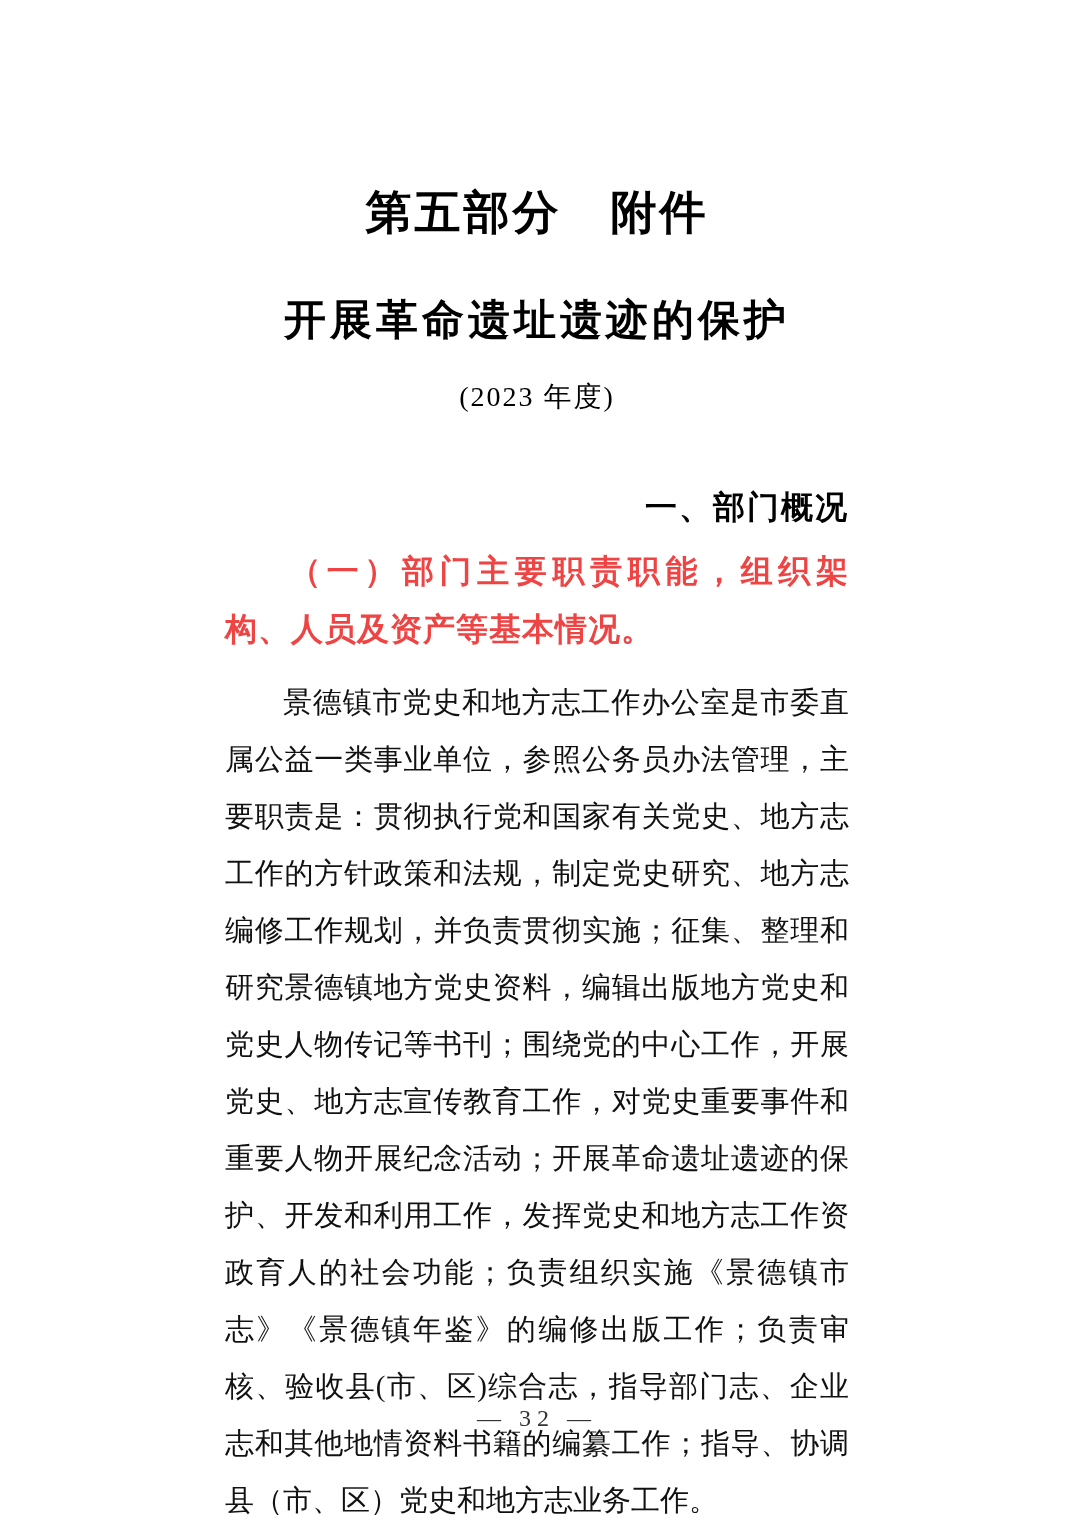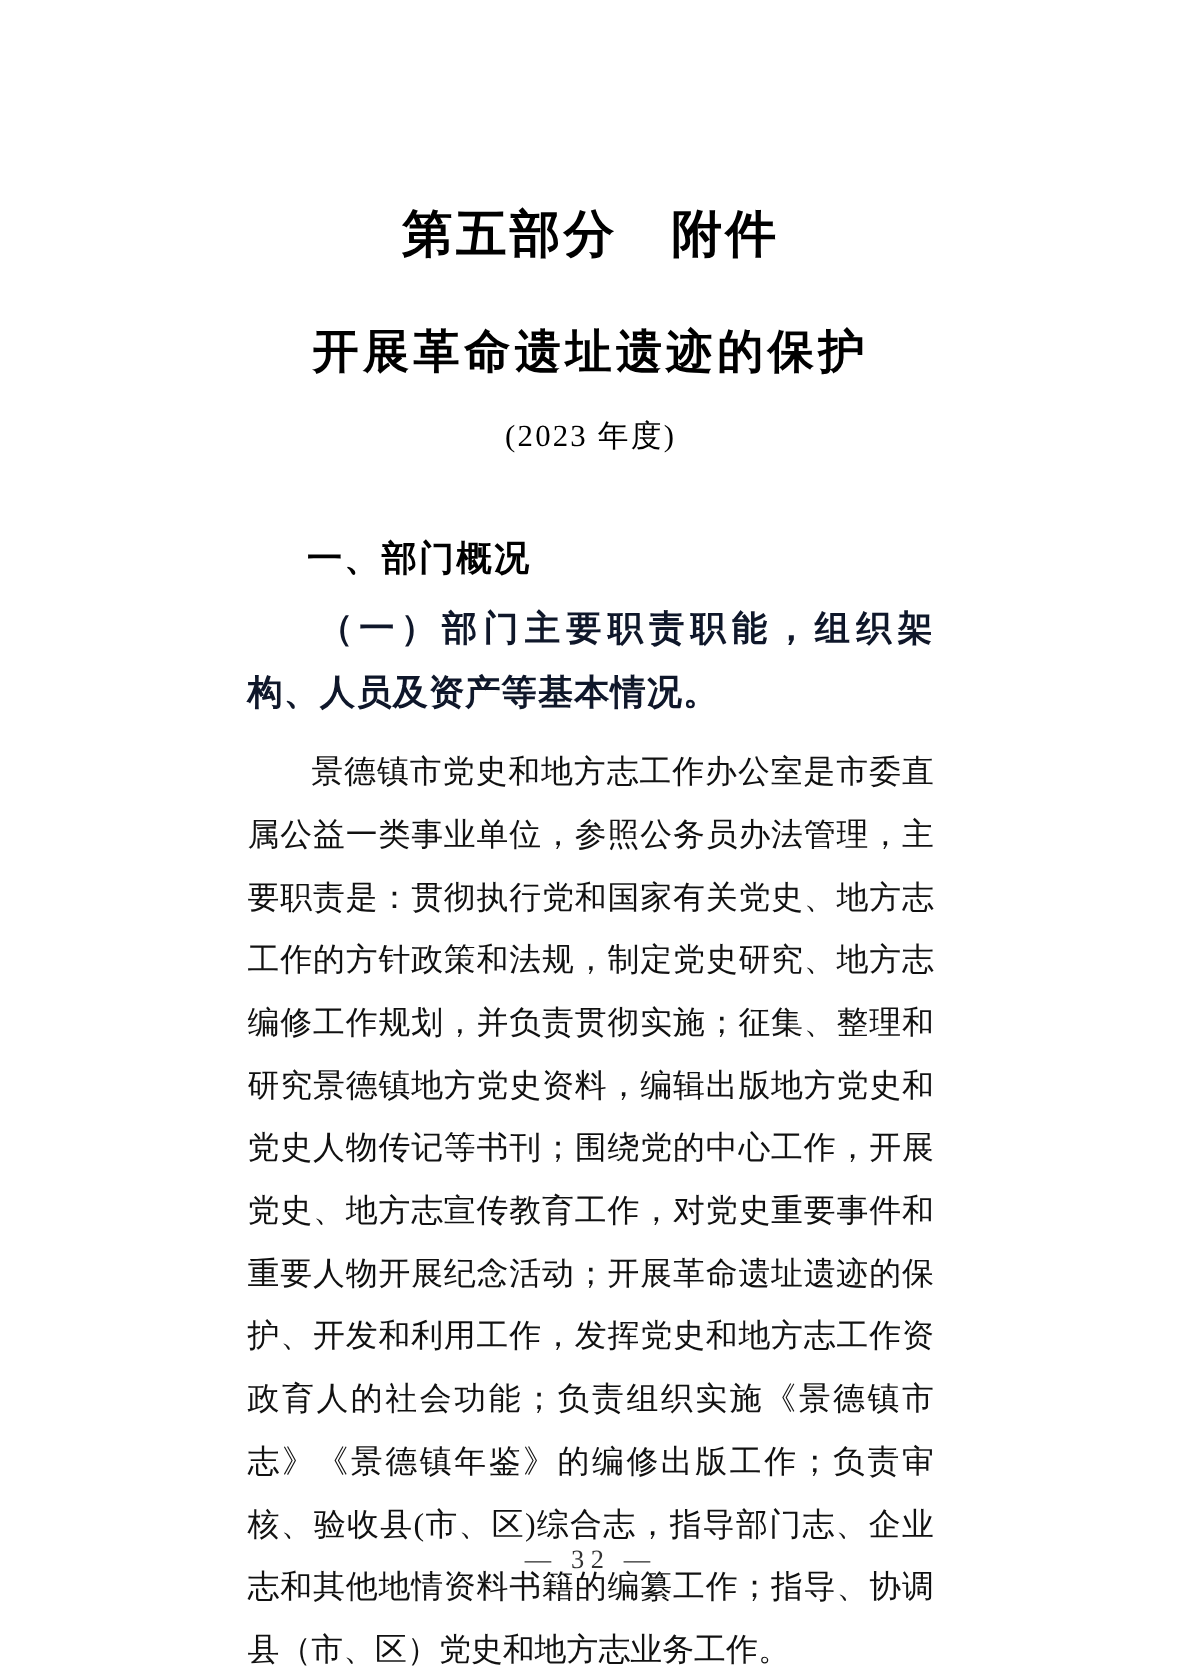--- a/index.html
+++ b/index.html
@@ -48,31 +48,32 @@
   }
   .h-level1 {
     margin-top: 74px;
     margin-left: 54px;
     font-family: "Liberation Sans", "DejaVu Sans", sans-serif;
     font-weight: bold;
     font-size: 32px;
     line-height: 38px;
     letter-spacing: 2px;
     color: #000;
+    text-align: right;
   }
   .h-level2 {
     margin-top: 16px;
     font-family: "Liberation Serif", "DejaVu Serif", serif;
     font-weight: bold;
     font-size: 32px;
     line-height: 58px;
     text-indent: 2em;
     text-align: justify;
     letter-spacing: 1px;
-    color: #0f172a;
+    color: #ef4444;
   }
   .h-level3 {
     margin-top: 2px;
     margin-left: 58px;
     font-family: "Liberation Serif", "DejaVu Serif", serif;
     font-weight: bold;
     font-size: 32px;
     line-height: 38px;
     letter-spacing: 2px;
     color: #000;

